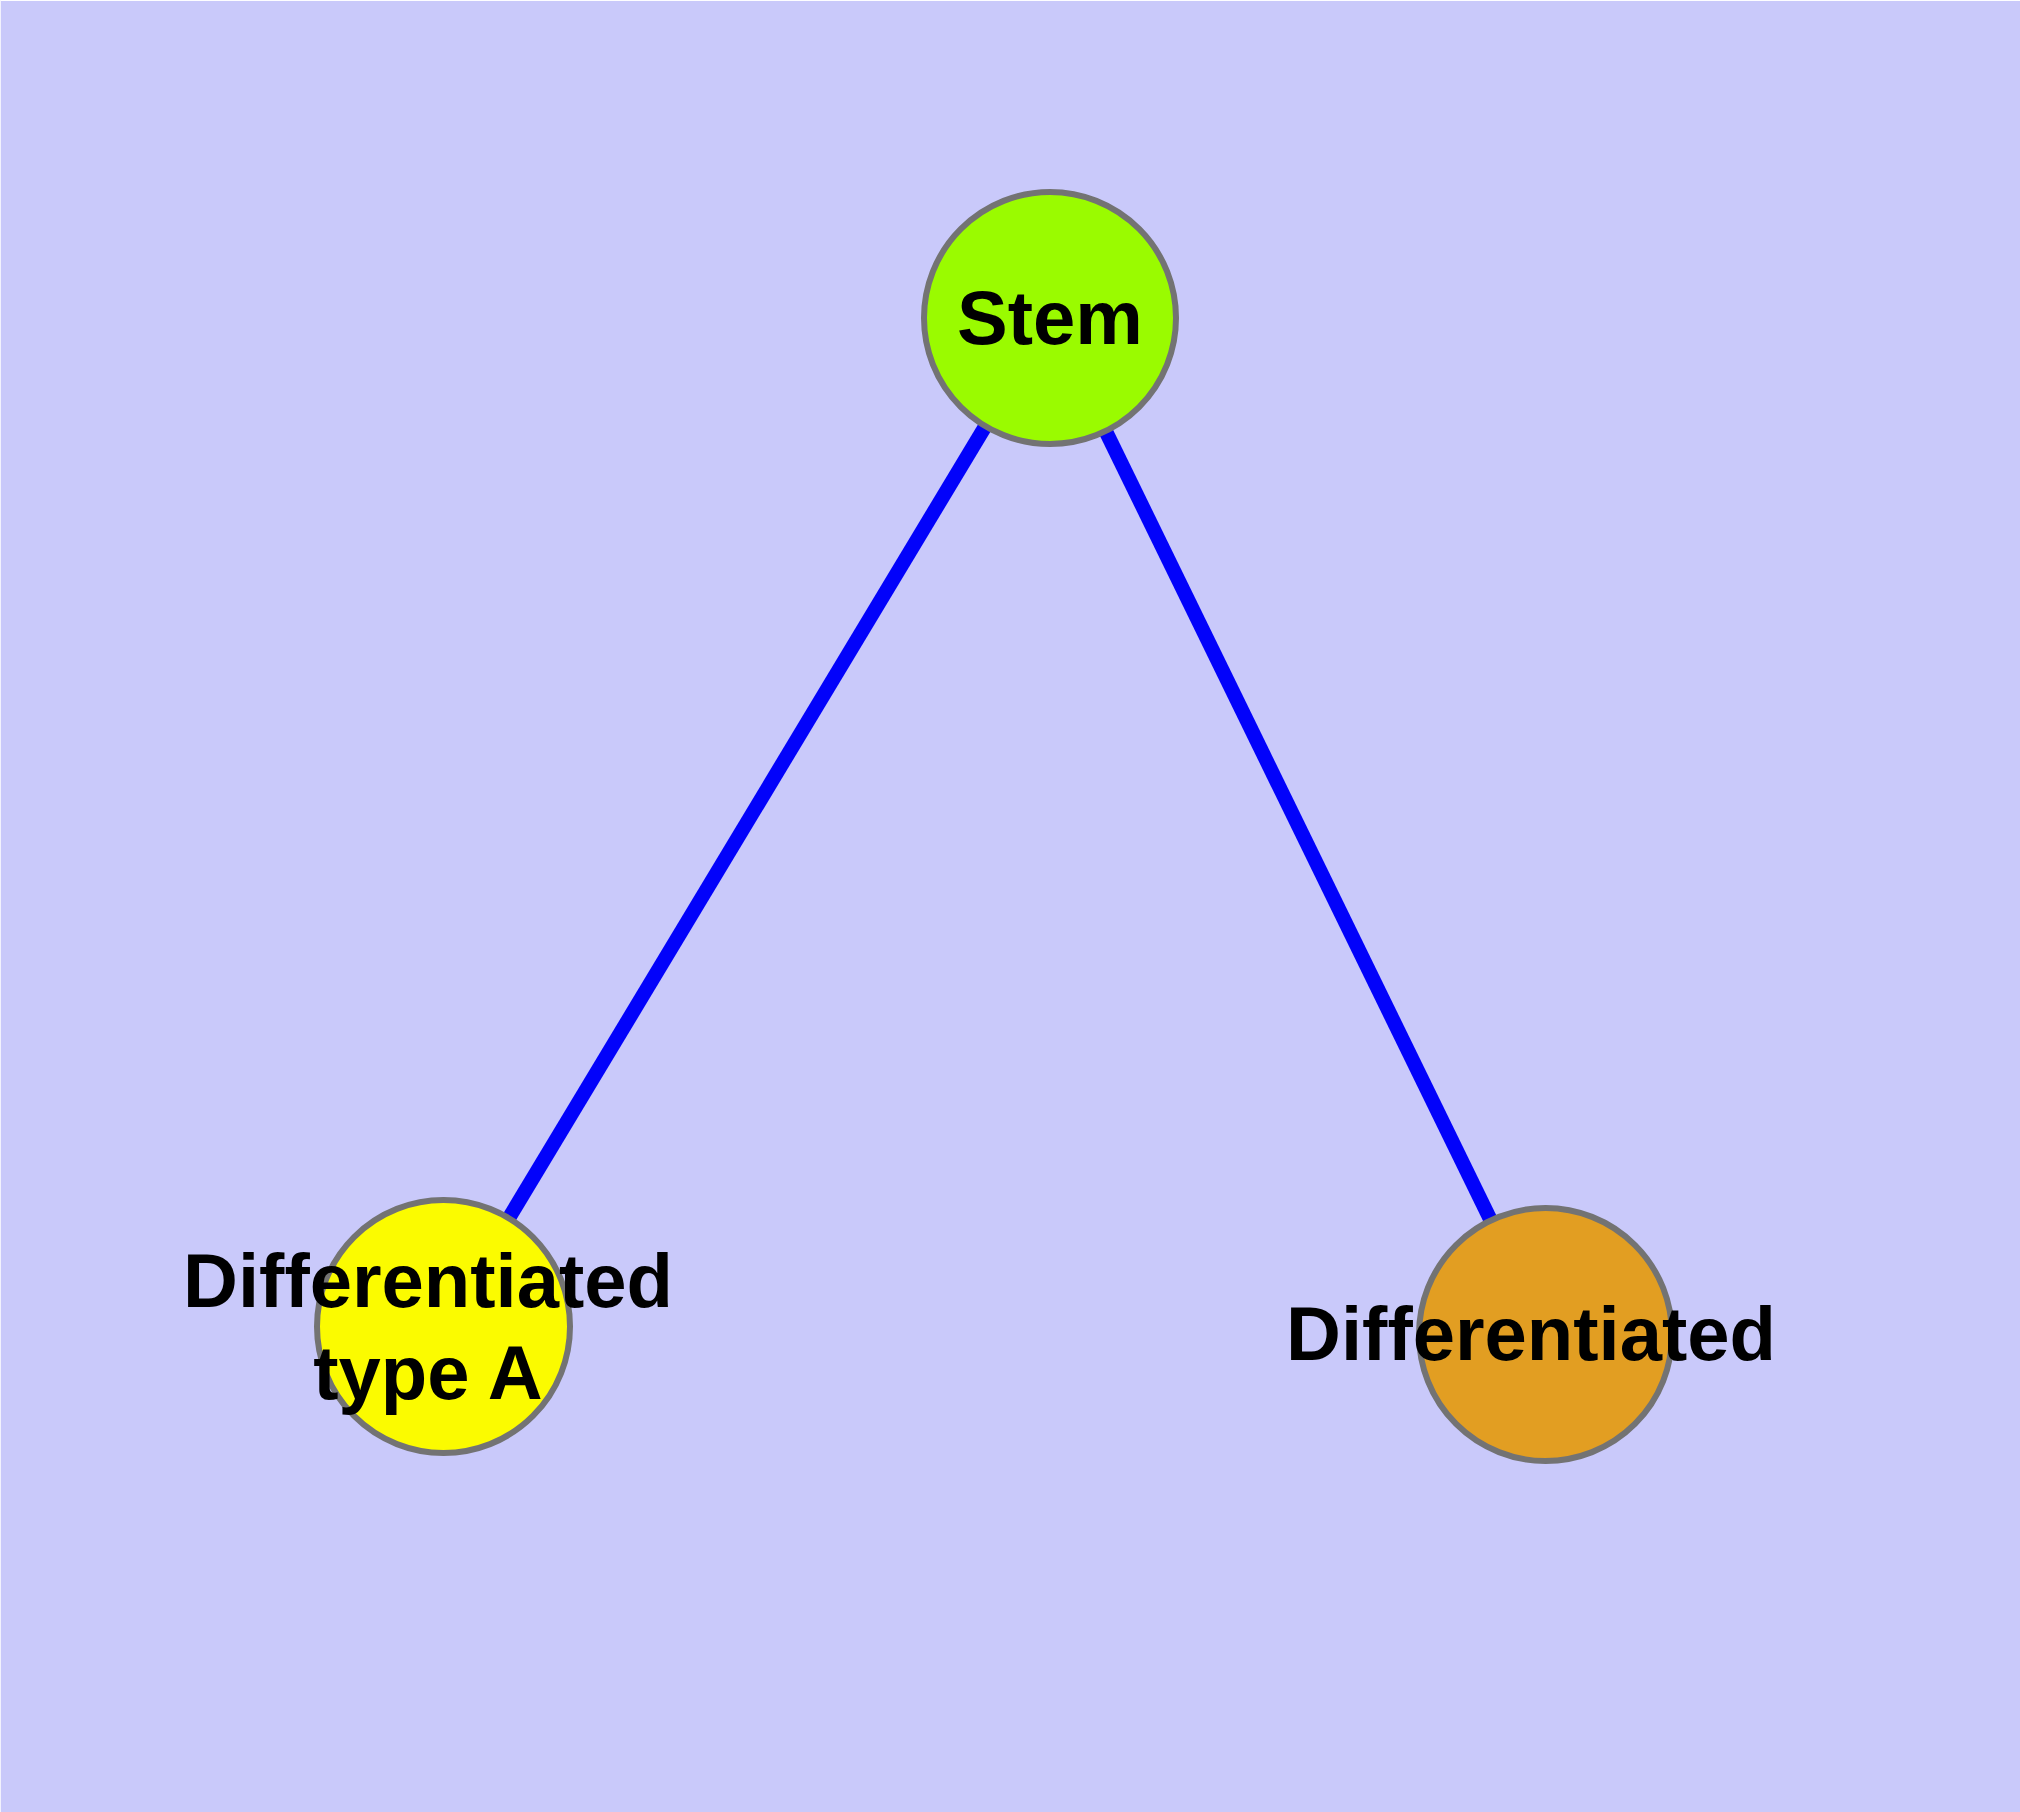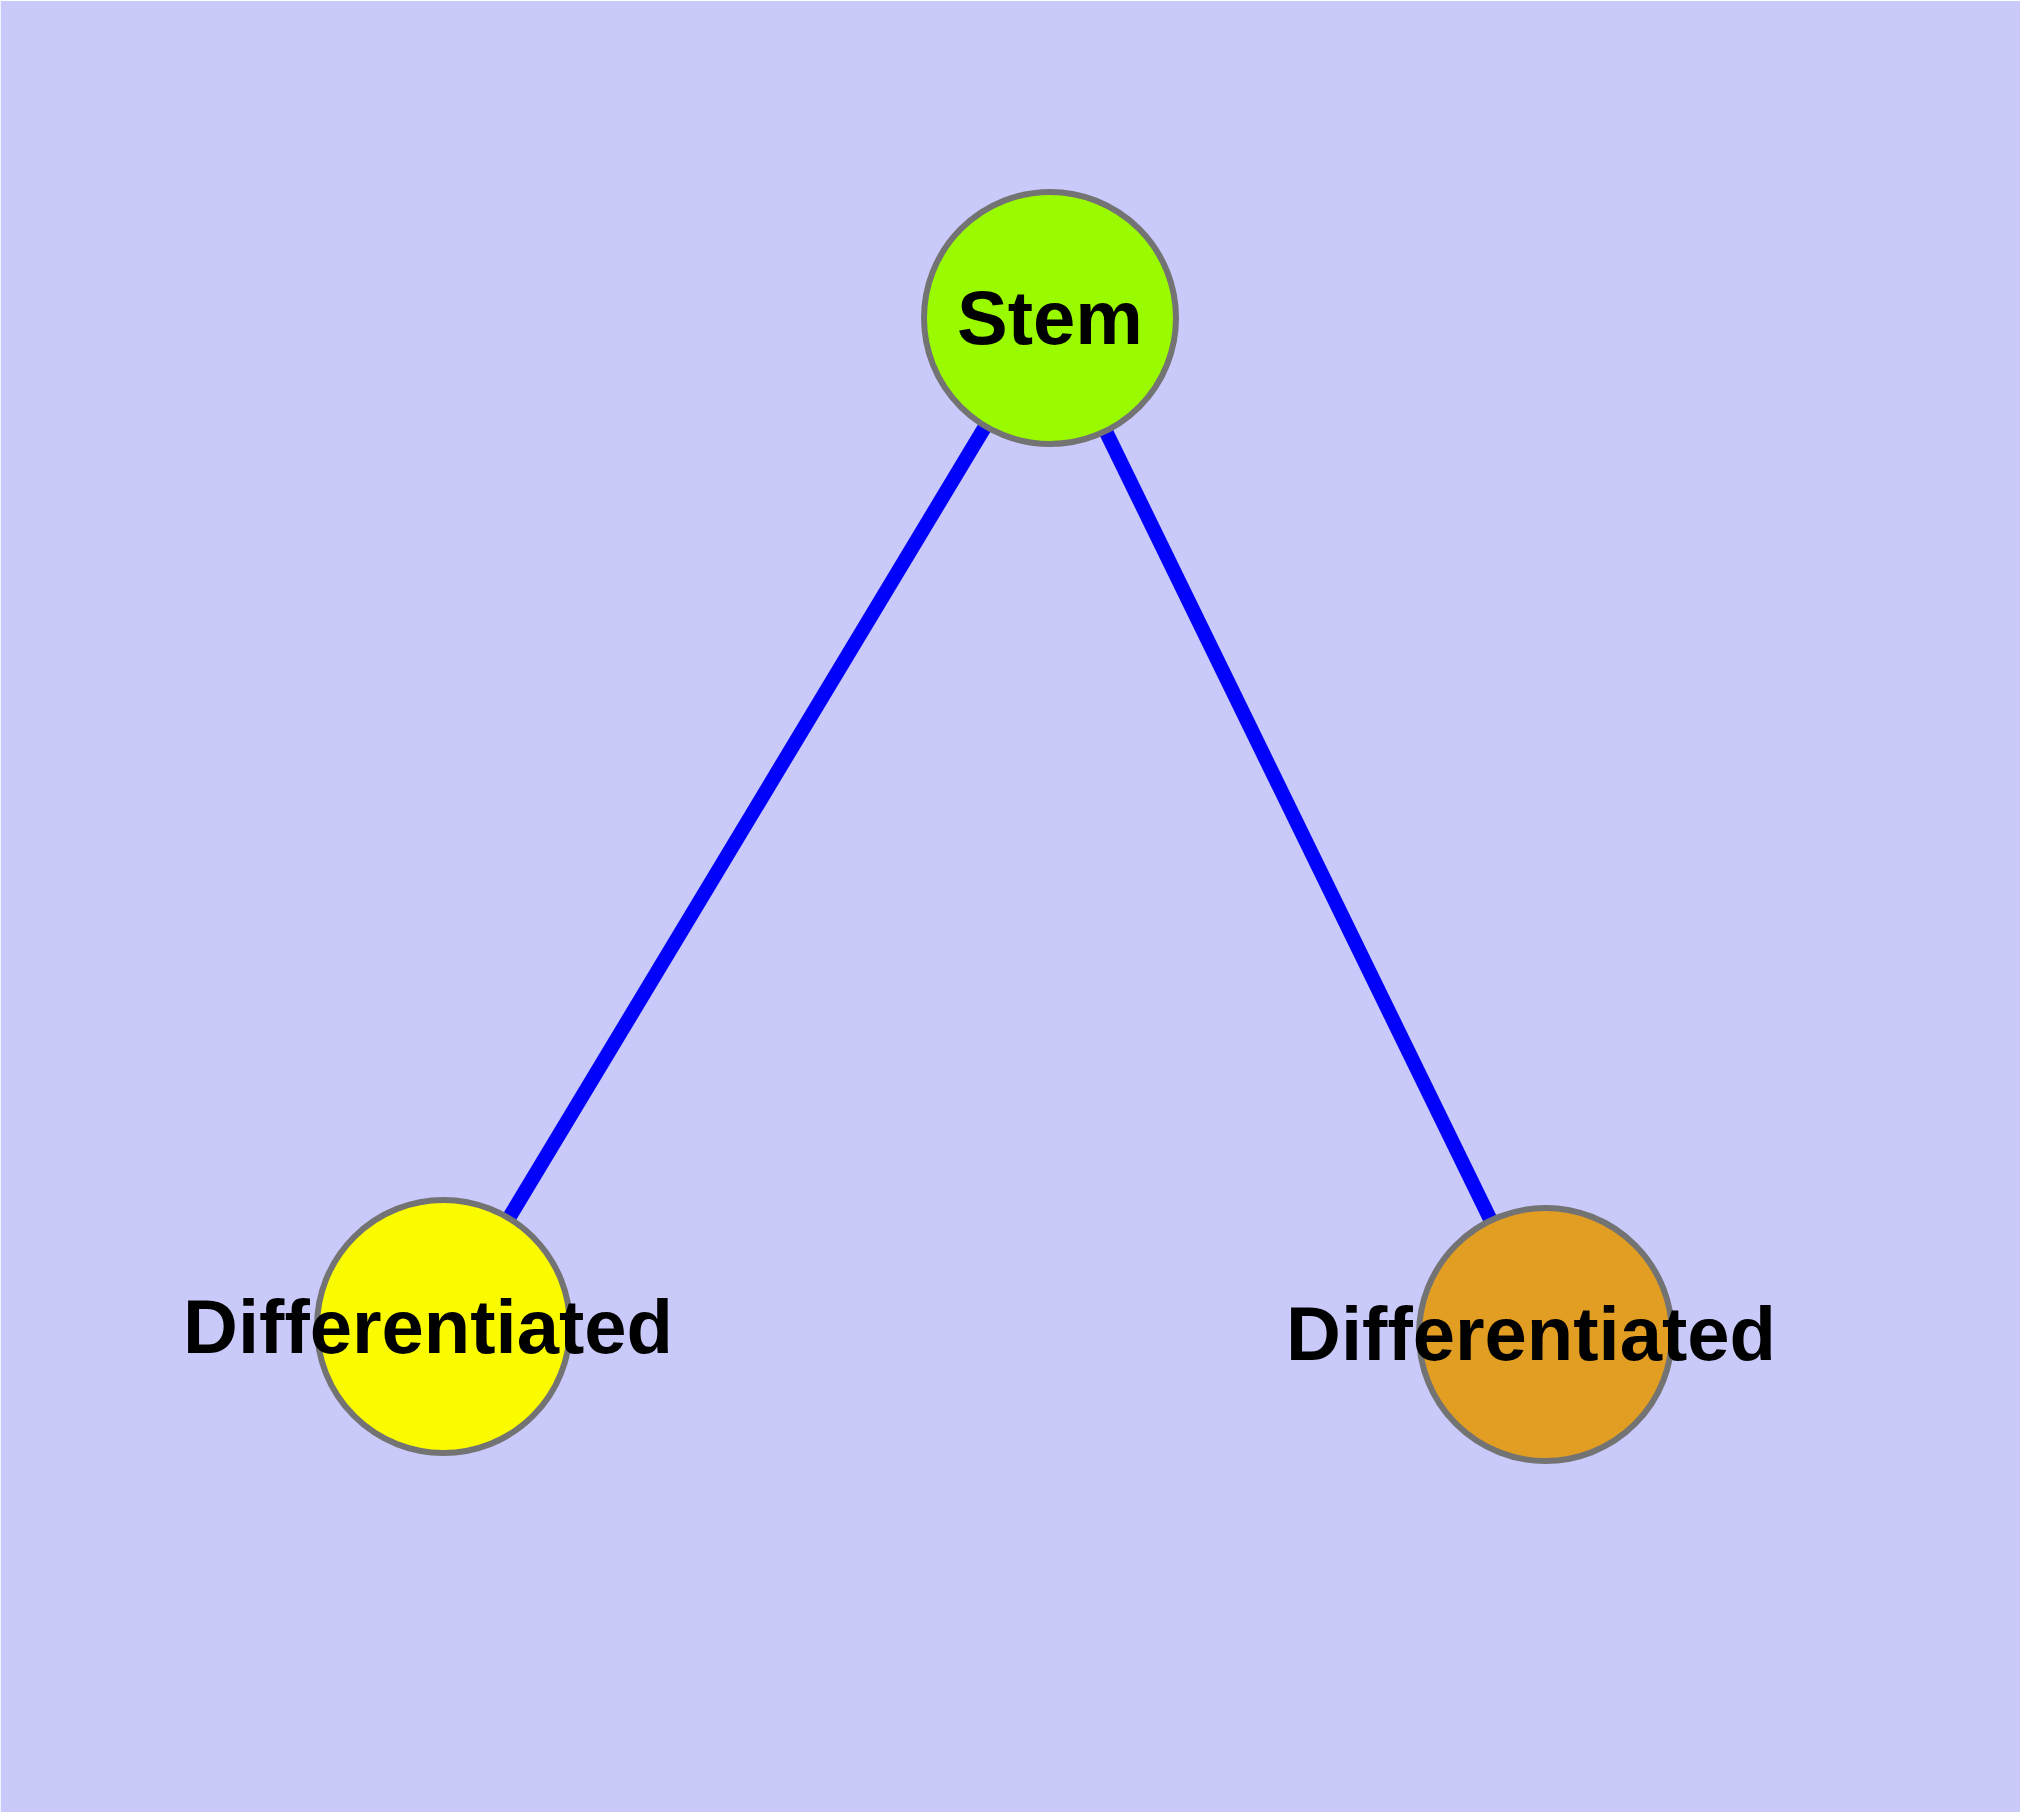--- a/index.html
+++ b/index.html
@@ -87,20 +87,21 @@
   <div id="node-stem" class="node"></div>
   <div id="node-a" class="node"></div>
   <div id="node-b" class="node"></div>
 
   <div id="label-stem" class="node-label">
     <span class="label-line">Stem</span>
   </div>
 
   <div id="label-a" class="node-label">
     <span class="label-line">Differentiated</span>
+    <span class="label-line">type A</span>
   </div>
 
   <div id="label-b" class="node-label">
     <span class="label-line">Differentiated</span>
   </div>
 
 </div>
 
 
 </body></html>

